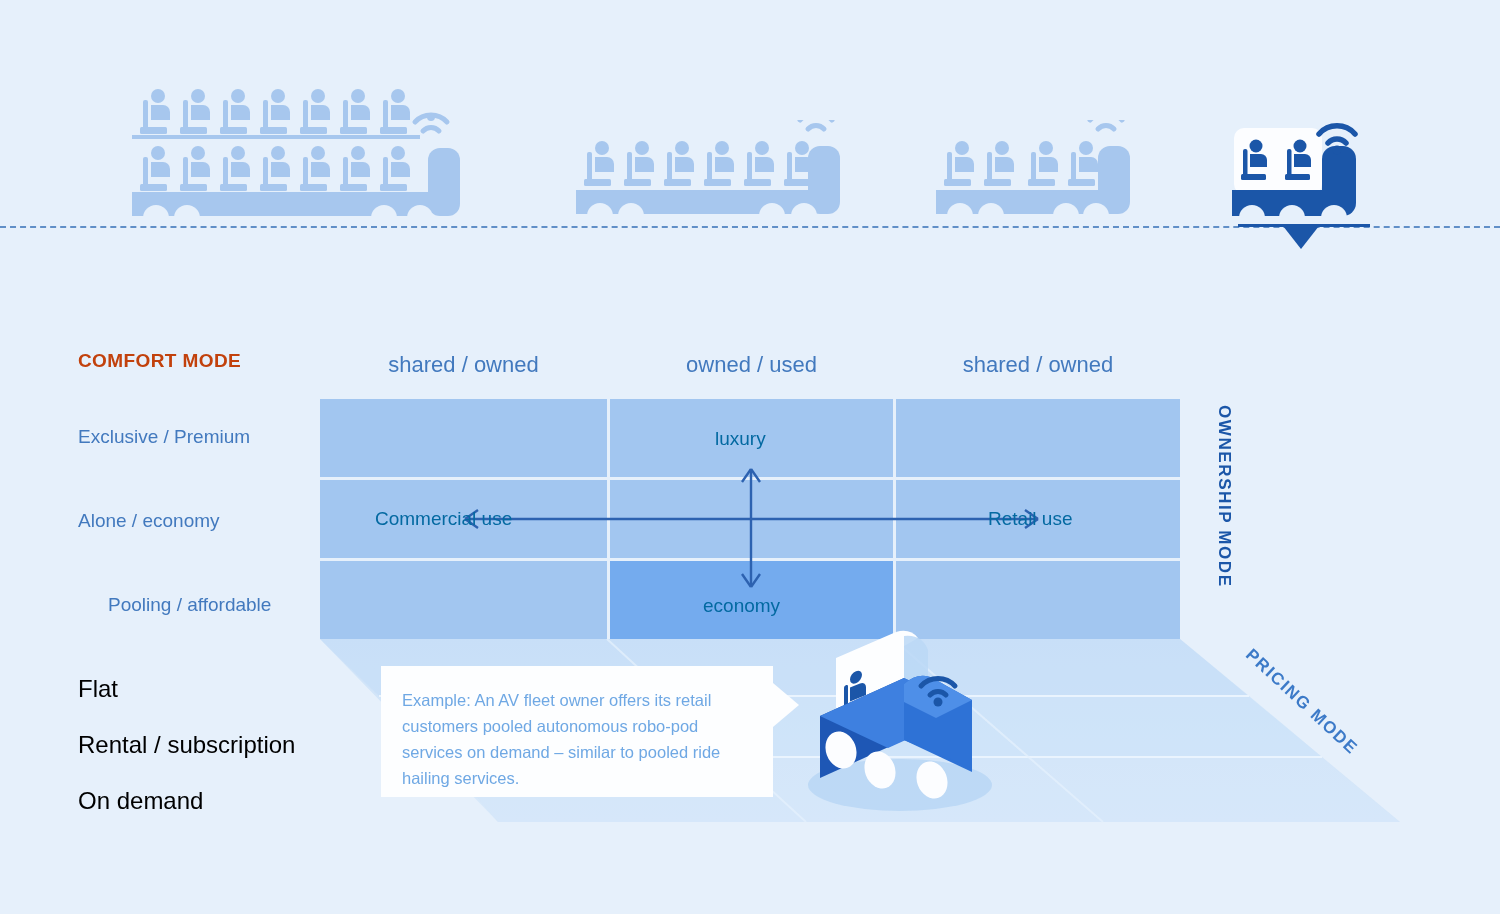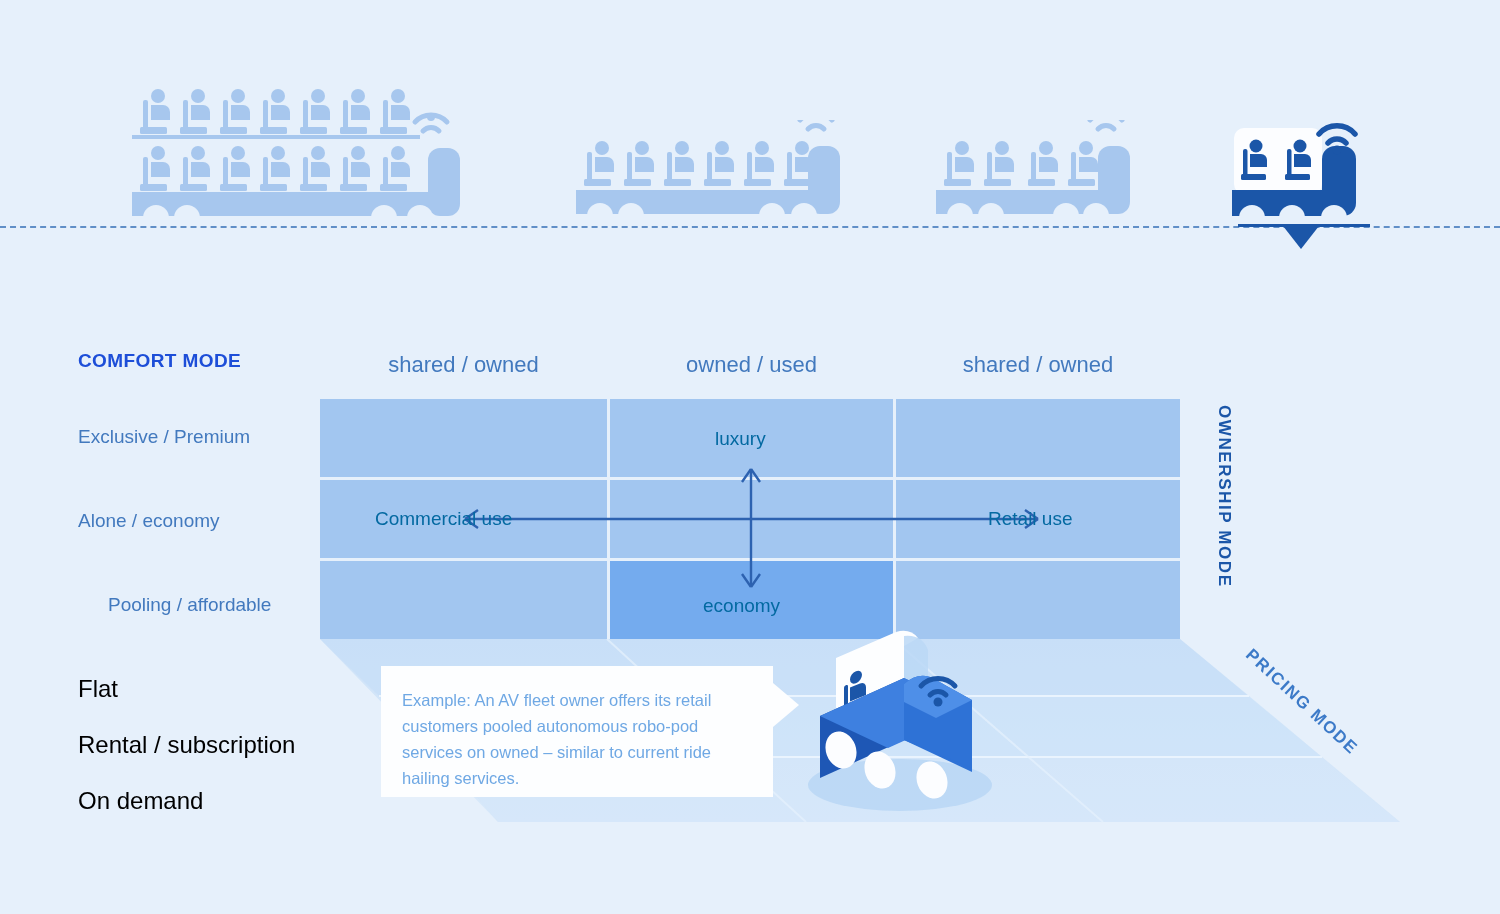--- a/index.html
+++ b/index.html
@@ -37,21 +37,21 @@
 
   
   .axis{position:absolute;left:320px;top:399px;width:860px;height:240px;pointer-events:none;}
 
   
   .rowlab{
     position:absolute;font-size:19px;color:#4279BE;white-space:nowrap;text-align:right;
   }
   .comfort-title{
     position:absolute;left:78px;top:350px;
-    font-size:19px;font-weight:bold;color:#1d4ed8;letter-spacing:.4px;
+    font-size:19px;font-weight:bold;color:#c2410c;letter-spacing:.4px;
   }
   .collab{
     position:absolute;font-size:22px;color:#4279BE;white-space:nowrap;
     text-align:center;
   }
   .pricelab{
     position:absolute;font-size:24px;color:#000000;white-space:nowrap;
   }
 
   
@@ -439,16 +439,16 @@
 
     <g transform="translate(138,46)" fill="none" stroke="#1B56A8" stroke-width="5" stroke-linecap="round">
       <path d="M-17 12a23 23 0 0 1 34 0"></path>
       <path d="M-8 21a11 11 0 0 1 16 0"></path>
     </g>
     <circle cx="138" cy="74" r="4.5" fill="#1B56A8"></circle>
   </svg>
 
   <div class="callout-tail"></div>
   <div class="callout">
-    <p>Example: An AV fleet owner offers its retail customers pooled autonomous robo-pod services on owned – similar to current ride hailing services.</p>
+    <p>Example: An AV fleet owner offers its retail customers pooled autonomous robo-pod services on demand – similar to pooled ride hailing services.</p>
   </div>
 
 </div>
 
 </body></html>

